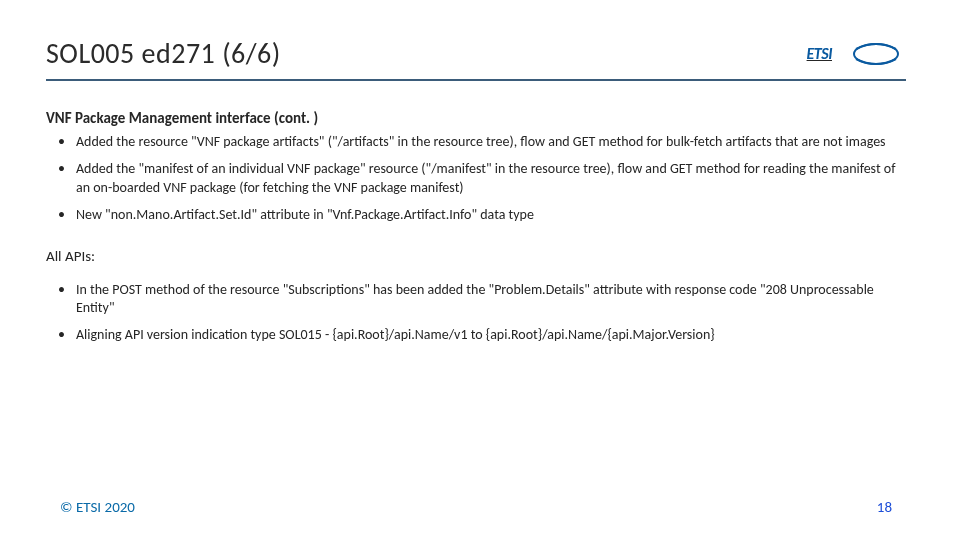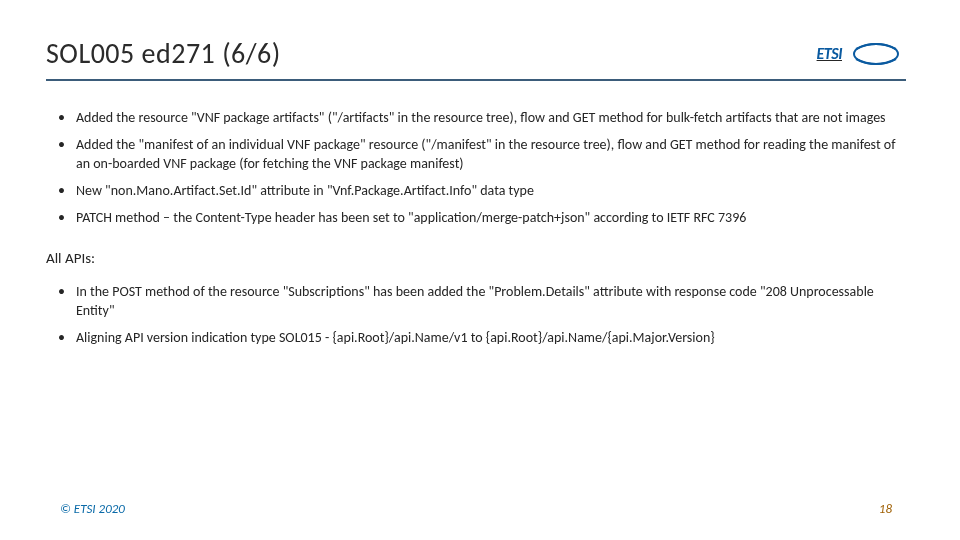--- a/index.html
+++ b/index.html
@@ -1,30 +1,30 @@
 <!DOCTYPE html>
 <html><head>
 <meta charset="utf-8">
 <style>
   * { box-sizing: border-box; margin: 0; padding: 0; }
   html, body { width: 960px; height: 540px; font-family: Calibri, "Segoe UI", Arial, sans-serif; background: #fff; color: #262626; }
   .slide { position: relative; width: 952px; height: 540px; padding: 36px 46px 30px 46px; }
   .header { display: flex; align-items: center; justify-content: space-between; border-bottom: 2px solid #3b5c7a; padding-bottom: 8px; margin-bottom: 28px; }
   .title { font-size: 28px; font-weight: 400; color: #2b2b2b; letter-spacing: 0.5px; }
-  .logo { display: flex; align-items: center; gap: 4px; text-decoration: underline; }
+  .logo { display: flex; align-items: center; gap: 14px; text-decoration: underline; }
   .logo-text { color: #0a5aa0; font-weight: 700; font-style: italic; font-size: 16px; letter-spacing: -0.5px; }
   .logo-mark svg { display: block; }
   .section-heading { font-size: 15px; font-weight: 700; margin-bottom: 6px; }
   ul.bullets { list-style: none; padding: 0; margin: 0 0 22px 0; }
   ul.bullets li { position: relative; padding-left: 30px; font-size: 14px; line-height: 1.35; margin-bottom: 8px; }
   ul.bullets li::before { content: "•"; position: absolute; left: 12px; top: 0; font-size: 14px; color: #262626; }
   .sub-label { font-size: 15px; margin-bottom: 16px; }
-  .footer { position: absolute; left: 0; right: 0; bottom: 24px; display: flex; justify-content: space-between; align-items: center; padding: 0 60px; font-size: 13px; font-style: italic; }
+  .footer { position: absolute; left: 0; right: 0; bottom: 24px; display: flex; justify-content: space-between; align-items: center; padding: 0 60px; font-size: 15px; }
   .copyright { color: #0a6aa8; }
-  .pagenum { color: #a16207; }
+  .pagenum { color: #1d4ed8; }
 </style>
 </head>
 <body>
 
 <div class="slide">
 
   <div class="header">
     <div class="title">SOL005 ed271 (6/6)</div>
     <div class="logo">
       <span class="logo-text">ETSI</span>
@@ -32,25 +32,25 @@
         <svg width="60" height="26" viewBox="0 0 60 26">
           <ellipse cx="30" cy="13" rx="22" ry="10" fill="none" stroke="#0a5aa0" stroke-width="2"></ellipse>
           <path d="M10 8 Q30 -2 50 8" fill="none" stroke="#0a5aa0" stroke-width="2"></path>
           <path d="M10 18 Q30 28 50 18" fill="none" stroke="#0a5aa0" stroke-width="2"></path>
         </svg>
       </span>
     </div>
   </div>
 
   <div>
+    <div class="section-heading">VNF Package Management interface (cont. )</div>
     <ul class="bullets">
       <li>Added the resource "VNF package artifacts" ("/artifacts" in the resource tree), flow and GET method for bulk-fetch artifacts that are not images</li>
       <li>Added the "manifest of an individual VNF package" resource ("/manifest" in the resource tree), flow and GET method for reading the manifest of an on-boarded VNF package (for fetching the VNF package manifest)</li>
       <li>New "non.Mano.Artifact.Set.Id" attribute in "Vnf.Package.Artifact.Info" data type</li>
-      <li>PATCH method – the Content-Type header has been set to "application/merge-patch+json" according to IETF RFC 7396</li>
     </ul>
   </div>
 
   <div>
     <div class="sub-label">All APIs:</div>
     <ul class="bullets">
       <li>In the POST method of the resource "Subscriptions" has been added the "Problem.Details" attribute with response code "208 Unprocessable Entity"</li>
       <li>Aligning API version indication type SOL015 - {api.Root}/api.Name/v1 to {api.Root}/api.Name/{api.Major.Version}</li>
     </ul>
   </div>

